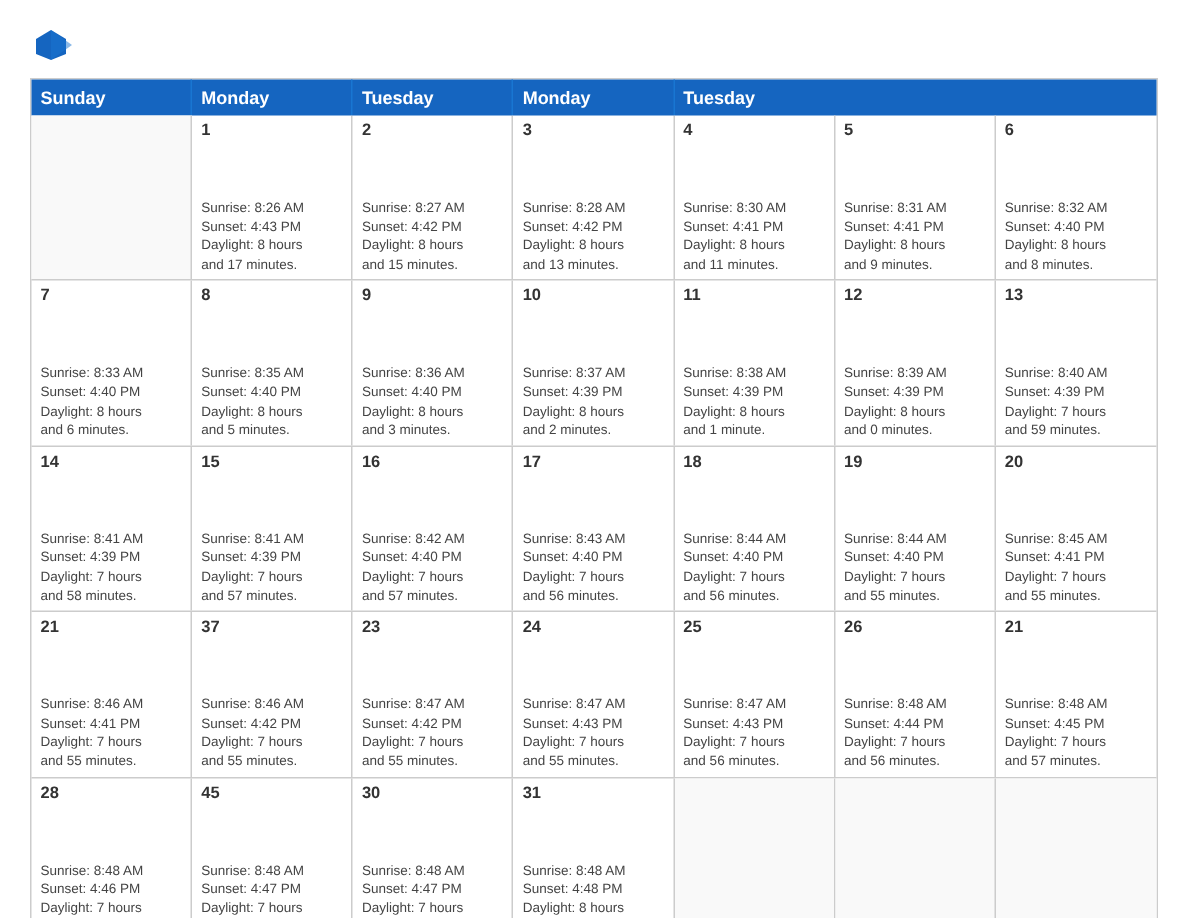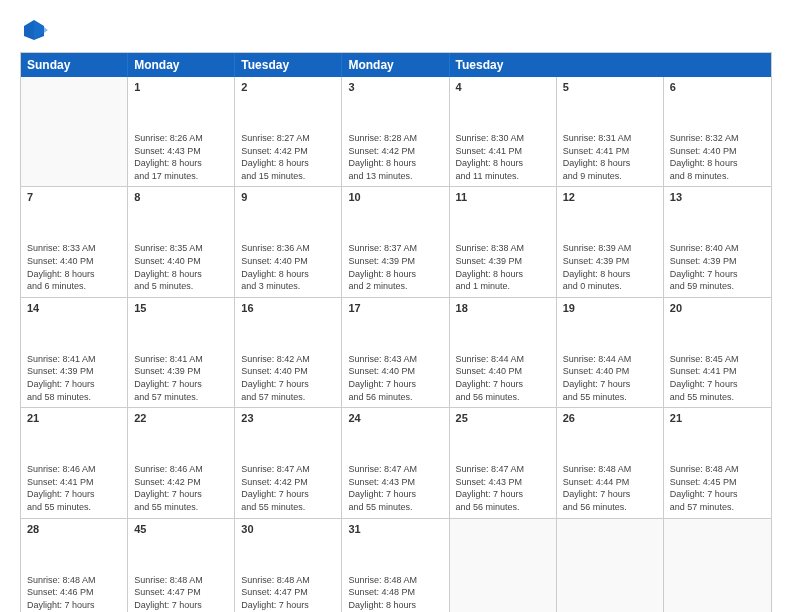--- a/index.html
+++ b/index.html
@@ -225,21 +225,21 @@
             <span class="day-num">20</span>
             <div class="day-info">Sunrise: 8:45 AM<br>Sunset: 4:41 PM<br>Daylight: 7 hours<br>and 55 minutes.</div>
           </div>
         </div>
         <div class="cal-row">
           <div class="cal-cell">
             <span class="day-num">21</span>
             <div class="day-info">Sunrise: 8:46 AM<br>Sunset: 4:41 PM<br>Daylight: 7 hours<br>and 55 minutes.</div>
           </div>
           <div class="cal-cell">
-            <span class="day-num">22</span>
+            <span class="day-num">37</span>
             <div class="day-info">Sunrise: 8:46 AM<br>Sunset: 4:42 PM<br>Daylight: 7 hours<br>and 55 minutes.</div>
           </div>
           <div class="cal-cell">
             <span class="day-num">23</span>
             <div class="day-info">Sunrise: 8:47 AM<br>Sunset: 4:42 PM<br>Daylight: 7 hours<br>and 55 minutes.</div>
           </div>
           <div class="cal-cell">
             <span class="day-num">24</span>
             <div class="day-info">Sunrise: 8:47 AM<br>Sunset: 4:43 PM<br>Daylight: 7 hours<br>and 55 minutes.</div>
           </div>

